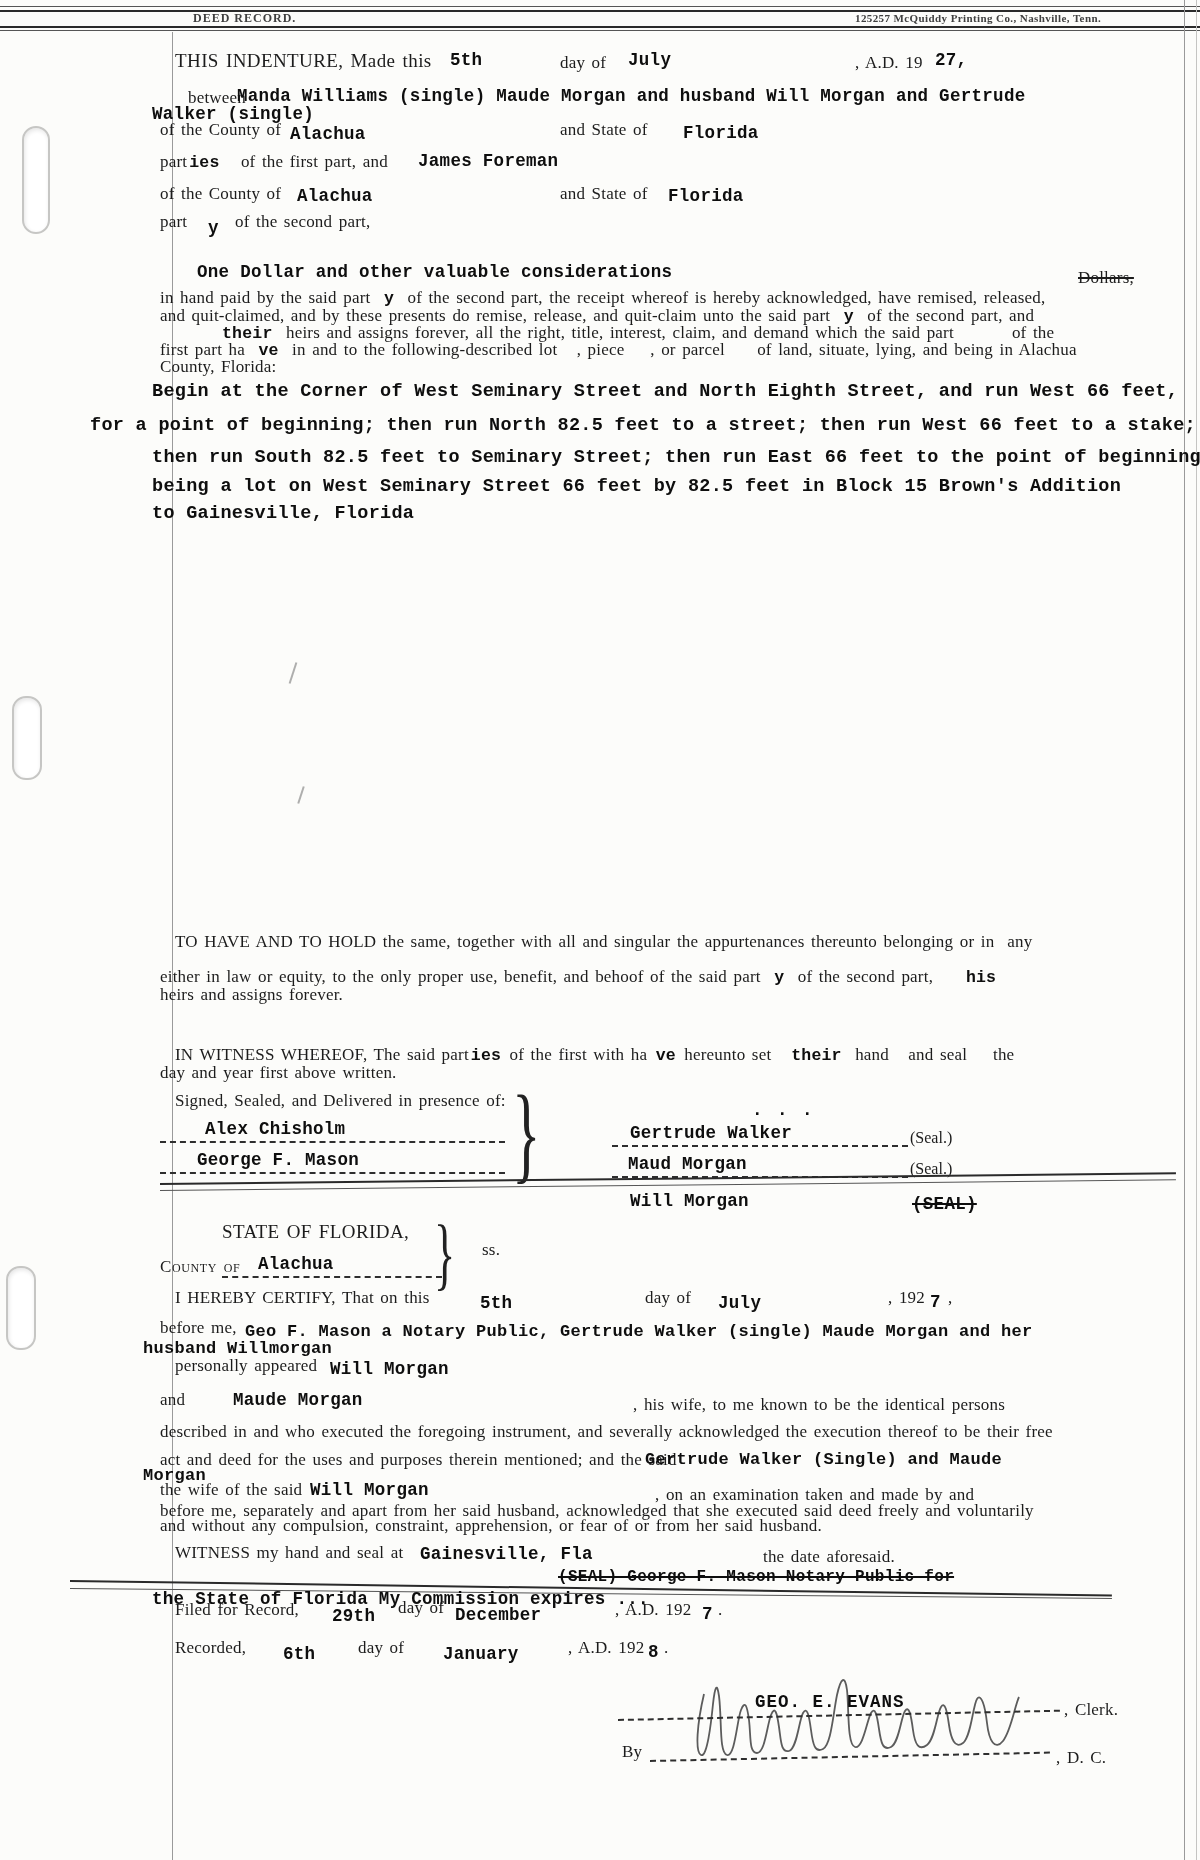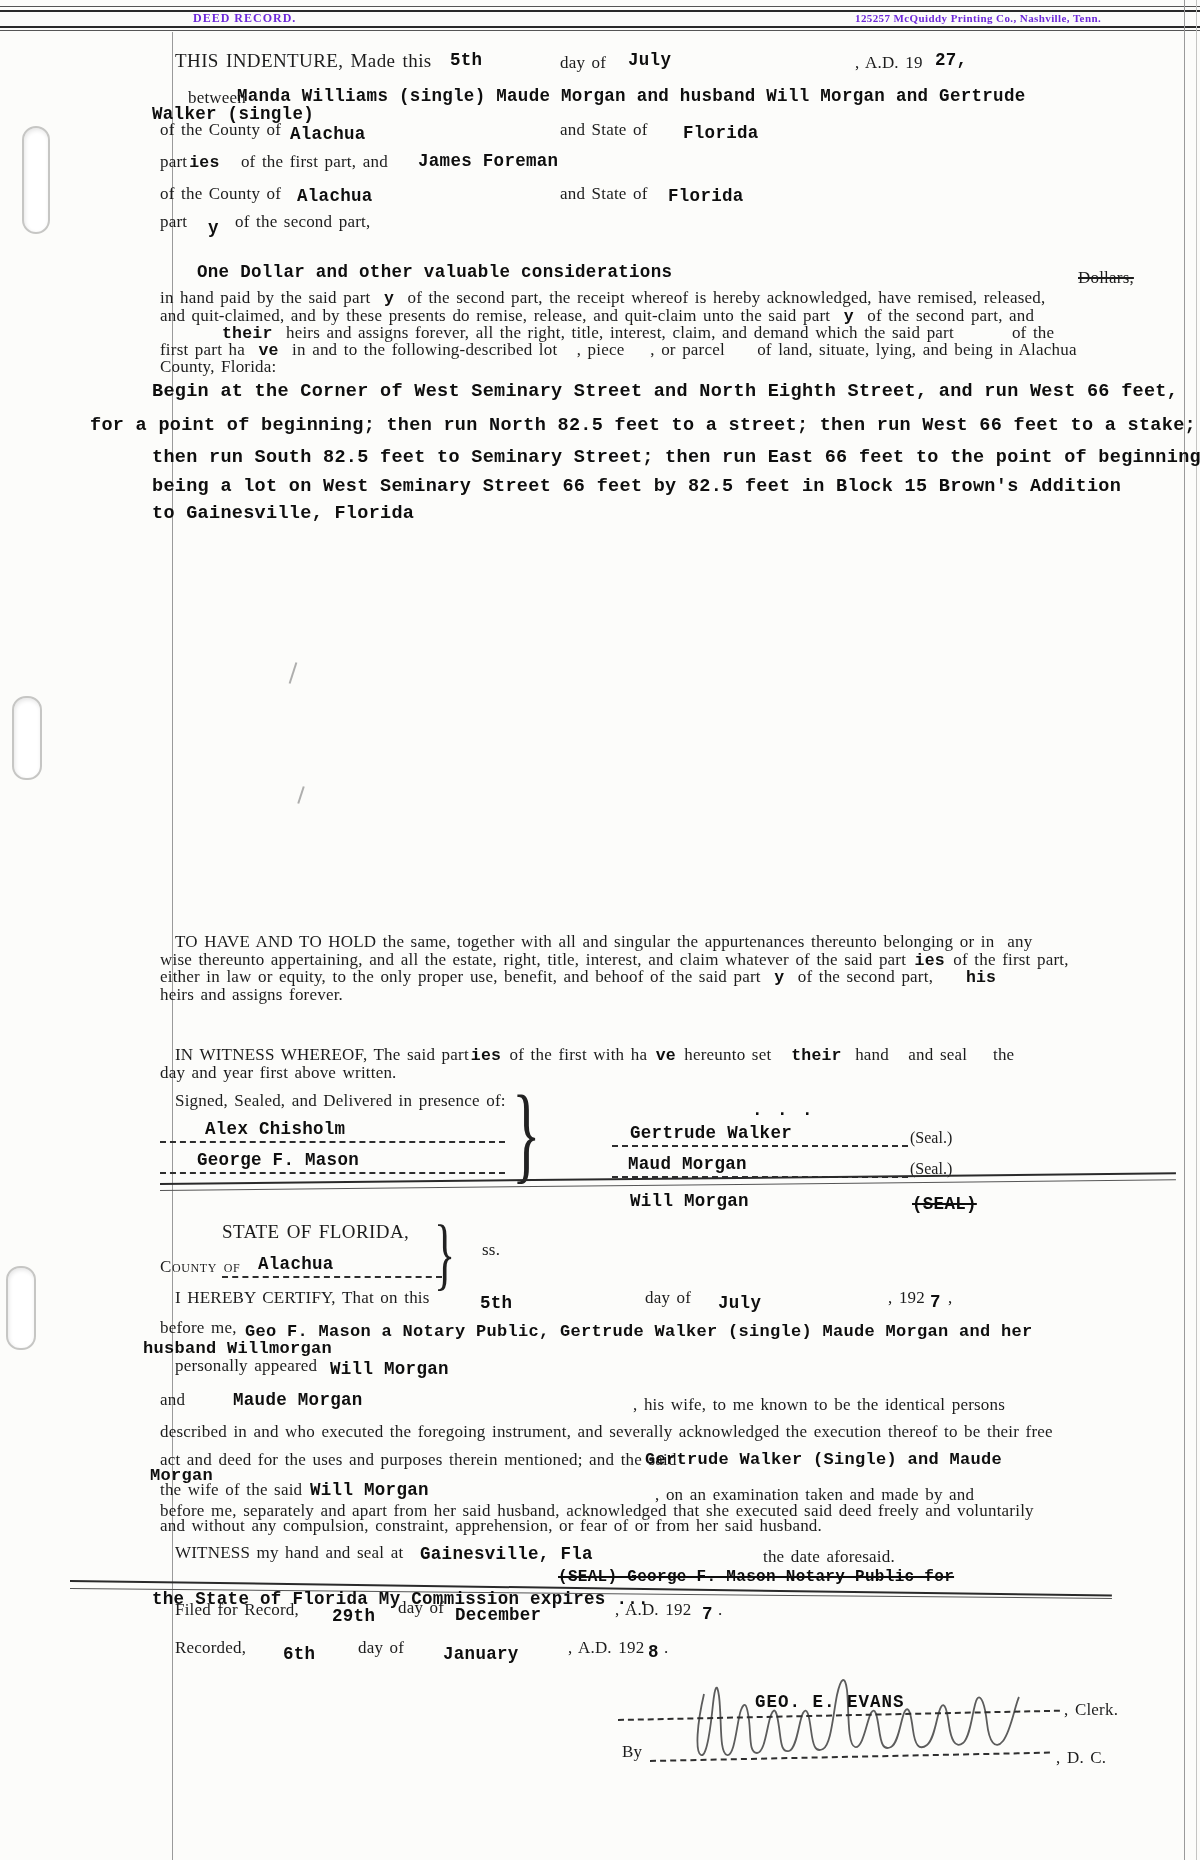--- a/index.html
+++ b/index.html
@@ -29,21 +29,21 @@
   .hr{position:absolute;height:0;border-top:2px solid #2a2a2a;}
   .hr.thin{border-top-width:1px;border-top-color:#555;}
   .dash{position:absolute;height:0;border-top:2px dashed #2e2e2e;}
   .vline{position:absolute;width:1px;background:#9a9a9a;}
   .slot{position:absolute;border:2px solid #c6c6c4;border-radius:14px;background:#ffffff;
         box-shadow:inset 1px 2px 4px rgba(0,0,0,.10);}
   .crease{position:absolute;width:2px;background:rgba(80,80,80,.45);transform:rotate(18deg);}
   .brace{position:absolute;font-family:"Liberation Serif",serif;font-weight:400;color:#222;
          transform:scaleX(.55);transform-origin:left top;}
   .seal-par{position:absolute;font-size:16px;}
-  .header-text{position:absolute;font-weight:700;font-size:12px;letter-spacing:1px;color:#6d28d9;}
+  .header-text{position:absolute;font-weight:700;font-size:12px;letter-spacing:1px;color:#404040;}
   .printer{font-size:11px;letter-spacing:.4px;}
   svg.scrib{position:absolute;overflow:visible;}
 </style>
 </head>
 <body>
 
 <div id="page">
 
   <div class="hr thin" style="left:0;top:6px;width:1200px;"></div>
   <div class="hr" style="left:0;top:10px;width:1200px;"></div>
@@ -99,21 +99,20 @@
   <div class="ln" style="left:160px;top:340px;"><span class="seg-p">first part ha </span><span class="seg-t">ve</span><span class="seg-p"> in and to the following-described lot   , piece    , or parcel     of land, situate, lying, and being in Alachua</span></div>
   <div class="ln" style="left:160px;top:357px;"><span class="seg-p">County, Florida:</span></div>
 
   <div class="tw twbig" style="left:152px;top:381px;">Begin at the Corner of West Seminary Street and North Eighth Street, and run West 66 feet,</div>
   <div class="tw twbig" style="left:90px;top:415px;">for a point of beginning; then run North 82.5 feet to a street; then run West 66 feet to a stake;</div>
   <div class="tw twbig" style="left:152px;top:447px;">then run South 82.5 feet to Seminary Street; then run East 66 feet to the point of beginning ,</div>
   <div class="tw twbig" style="left:152px;top:476px;">being a lot on West Seminary Street 66 feet by 82.5 feet in Block 15 Brown's Addition</div>
   <div class="tw twbig" style="left:152px;top:503px;">to Gainesville, Florida</div>
 
   <div class="ln" style="left:175px;top:932px;"><span class="seg-p">TO HAVE AND TO HOLD the same, together with all and singular the appurtenances thereunto belonging or in  any</span></div>
-  <div class="ln" style="left:160px;top:950px;"><span class="seg-p">wise thereunto appertaining, and all the estate, right, title, interest, and claim whatever of the said part </span><span class="seg-ti">ies</span><span class="seg-p"> of the first part,</span></div>
   <div class="ln" style="left:160px;top:967px;"><span class="seg-p">either in law or equity, to the only proper use, benefit, and behoof of the said part </span><span class="seg-t">y</span><span class="seg-p"> of the second part,    </span><span class="seg-t">his</span></div>
   <div class="ln" style="left:160px;top:985px;"><span class="seg-p">heirs and assigns forever.</span></div>
 
   <div class="ln" style="left:175px;top:1045px;"><span class="seg-p">IN WITNESS WHEREOF, The said part</span><span class="seg-ti">ies</span><span class="seg-p"> of the first with ha </span><span class="seg-ti">ve</span><span class="seg-p"> hereunto set  </span><span class="seg-t">their</span><span class="seg-p"> hand   and seal    the</span></div>
   <div class="ln" style="left:160px;top:1063px;"><span class="seg-p">day and year first above written.</span></div>
 
   <div class="ln" style="left:175px;top:1091px;">Signed, Sealed, and Delivered in presence of:</div>
   <div class="brace" style="left:512px;top:1072px;font-size:108px;">}</div>
   <div class="tw" style="left:752px;top:1100px;letter-spacing:2px;">. . .</div>
 
@@ -158,21 +157,21 @@
   <div class="tw" style="left:330px;top:1359px;">Will Morgan</div>
 
   <div class="ln" style="left:160px;top:1390px;">and</div>
   <div class="tw" style="left:233px;top:1390px;">Maude Morgan</div>
   <div class="ln" style="left:633px;top:1395px;">, his wife, to me known to be the identical persons</div>
 
   <div class="ln" style="left:160px;top:1422px;">described in and who executed the foregoing instrument, and severally acknowledged the execution thereof to be their free</div>
 
   <div class="ln" style="left:160px;top:1450px;">act and deed for the uses and purposes therein mentioned; and the said</div>
   <div class="tw" style="left:645px;top:1450px;font-size:17px;">Gertrude Walker (Single) and Maude</div>
-  <div class="tw" style="left:143px;top:1466px;font-size:17px;margin-left:7px;">Morgan</div>
+  <div class="tw" style="left:143px;top:1466px;font-size:17px;">Morgan</div>
 
   <div class="ln" style="left:160px;top:1480px;">the wife of the said</div>
   <div class="tw" style="left:310px;top:1480px;">Will Morgan</div>
   <div class="ln" style="left:655px;top:1485px;">, on an examination taken and made by and</div>
   <div class="ln" style="left:160px;top:1501px;">before me, separately and apart from her said husband, acknowledged that she executed said deed freely and voluntarily</div>
   <div class="ln" style="left:160px;top:1516px;">and without any compulsion, constraint, apprehension, or fear of or from her said husband.</div>
 
   <div class="ln" style="left:175px;top:1543px;">WITNESS my hand and seal at</div>
   <div class="tw" style="left:420px;top:1544px;">Gainesville, Fla</div>
   <div class="ln" style="left:763px;top:1547px;">the date aforesaid.</div>

